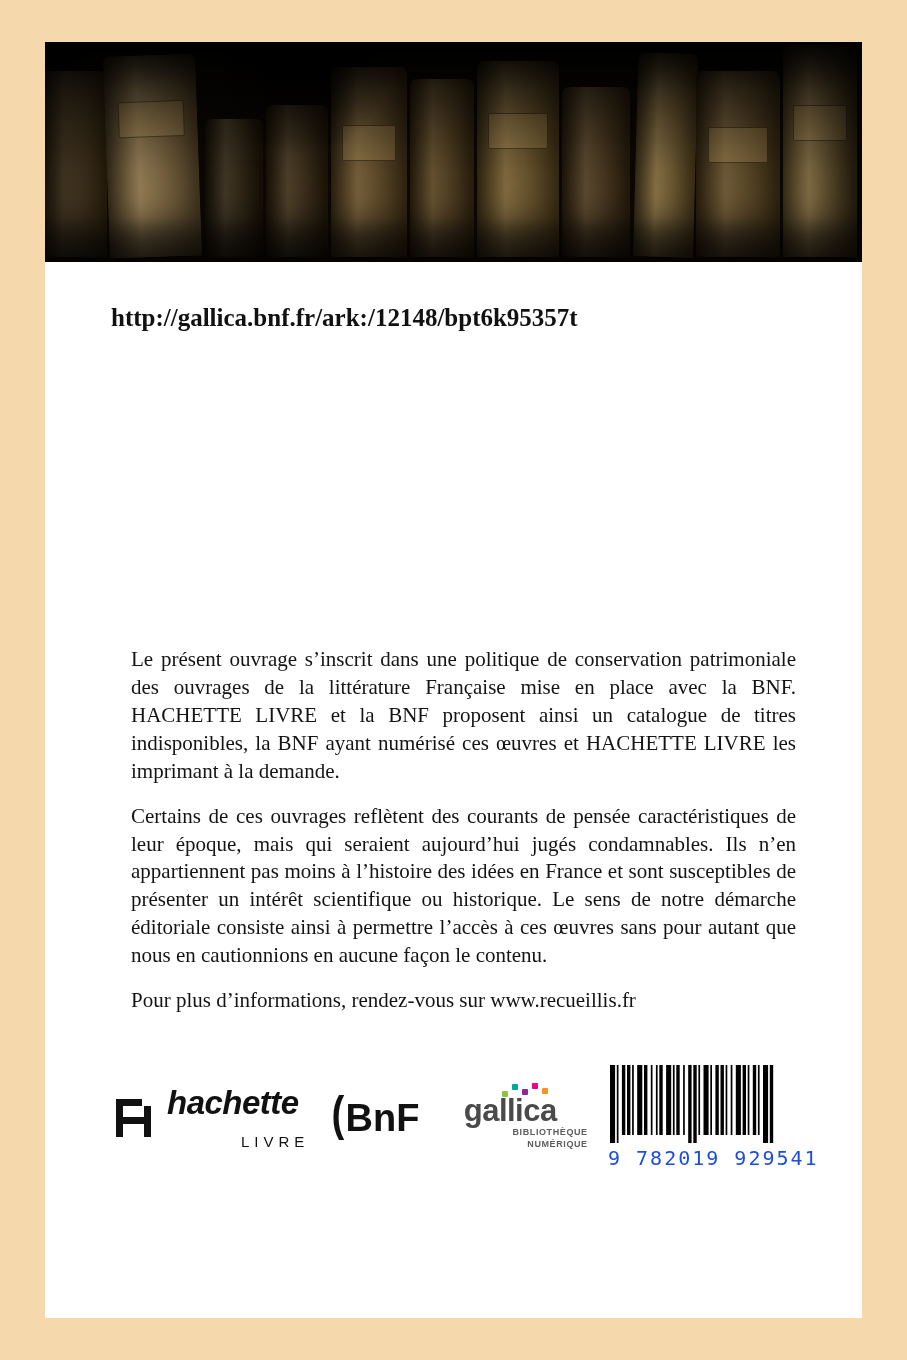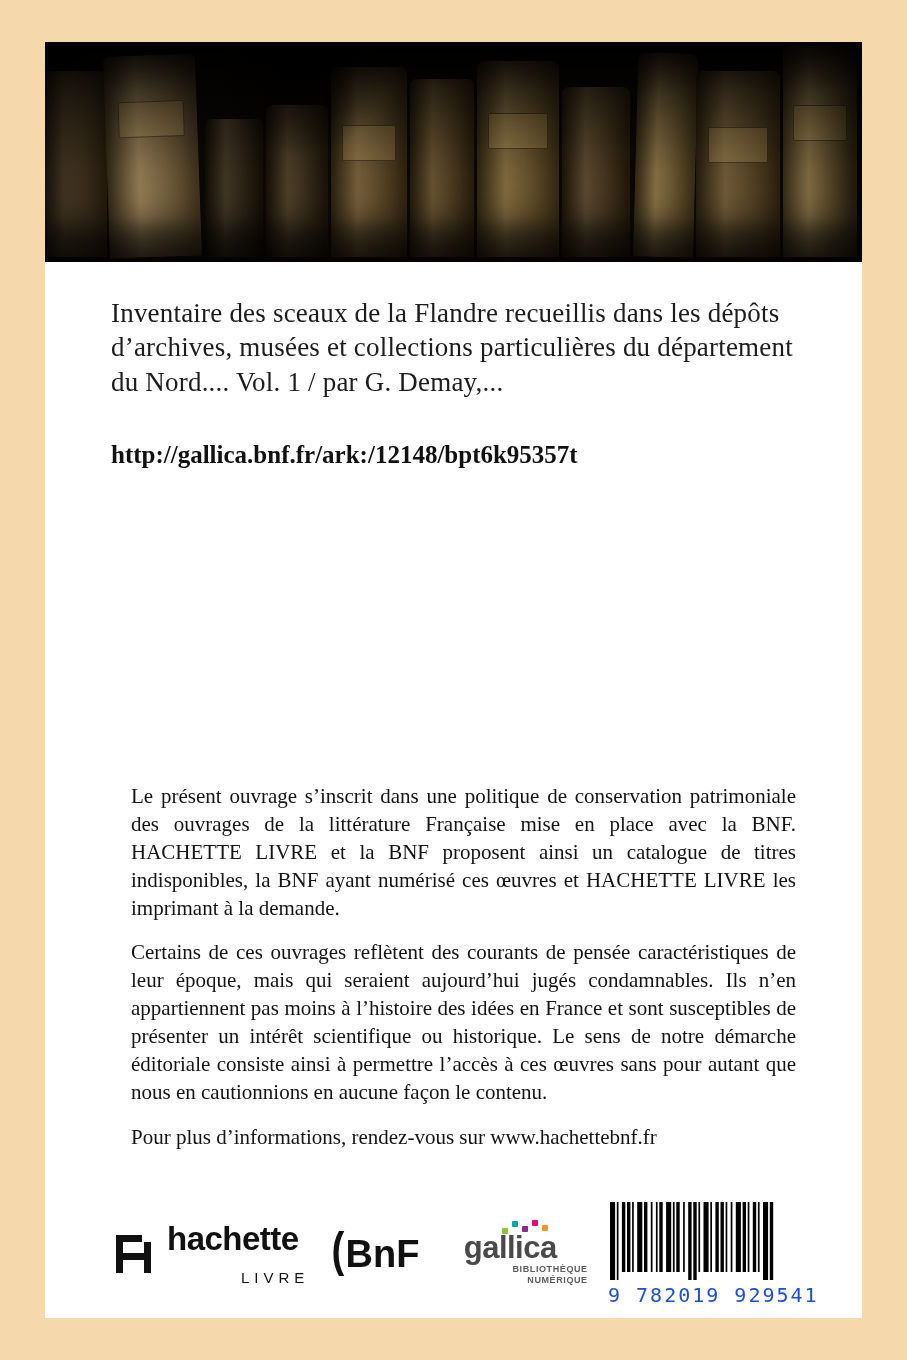--- a/index.html
+++ b/index.html
@@ -78,21 +78,21 @@
   
   .logos {
     margin-top: 50px;
     display: flex;
     align-items: center;
     justify-content: space-between;
     padding: 0 2px;
   }
   .hachette { display: flex; align-items: center; gap: 10px; font-family: "Liberation Sans", sans-serif; color: #111; }
   .h-icon svg { display: block; }
-  .h-name { font-size: 33px; font-weight: 700; letter-spacing: -0.5px; line-height: 1; }
+  .h-name { font-size: 33px; font-weight: 700; letter-spacing: -0.5px; line-height: 1; font-style: italic; }
   .h-sub  { font-size: 15px; letter-spacing: 5px; margin-left: 74px; margin-top: 14px; }
   .bnf { display: flex; align-items: center; font-family: "Liberation Sans", sans-serif; color: #111; }
   .bnf-paren { font-size: 48px; font-weight: 700; line-height: 1; transform: translateY(-4px) scaleX(0.8); }
   .bnf-name  { font-size: 38px; font-weight: 700; line-height: 1; text-align: right; }
   .gallica { position: relative; font-family: "Liberation Sans", sans-serif; width: 124px; padding-top: 10px; margin-left: 24px; }
   .g-name { font-size: 31px; font-weight: 700; color: #4a4a4a; letter-spacing: -0.5px; line-height: 1; }
   .g-dots { position: absolute; top: 2px; left: 38px; width: 50px; height: 10px; }
   .g-dot  { position: absolute; width: 6px; height: 6px; border-radius: 1px; }
   .g-sub  { font-size: 9px; font-weight: 700; color: #5d5d5d; letter-spacing: 0.6px; line-height: 1.3; text-align: right; margin-top: 1px; }
   .barcode { width: 186px; text-align: center; }
@@ -133,27 +133,26 @@
         <div class="label" style="top:56px"></div>
       </div>
       <div class="spine" style="width:74px;height:212px;background-color:#97793f">
         <div class="label" style="top:60px"></div>
       </div>
     </div>
     <div class="photo-overlay"></div>
   </div>
 
   <div class="content">
-    <div class="title">Inventaire des sceaux de la Flandre recueillis dans les dépôts d’archives, musées et collections particulières du département du Nord.... Vol. 1 / par G. Demay,...</div>
     <div class="url">http://gallica.bnf.fr/ark:/12148/bpt6k95357t</div>
 
     <div class="paras">
       <p class="para">Le présent ouvrage s’inscrit dans une politique de conservation patrimoniale des ouvrages de la littérature Française mise en place avec la BNF. HACHETTE LIVRE et la BNF proposent ainsi un catalogue de titres indisponibles, la BNF ayant numérisé ces œuvres et HACHETTE LIVRE les imprimant à la demande.</p>
       <p class="para">Certains de ces ouvrages reflètent des courants de pensée caractéristiques de leur époque, mais qui seraient aujourd’hui jugés condamnables. Ils n’en appartiennent pas moins à l’histoire des idées en France et sont susceptibles de présenter un intérêt scientifique ou historique. Le sens de notre démarche éditoriale consiste ainsi à permettre l’accès à ces œuvres sans pour autant que nous en cautionnions en aucune façon le contenu.</p>
-      <p class="para last">Pour plus d’informations, rendez-vous sur www.hachettebnf.fr</p>
+      <p class="para last">Pour plus d’informations, rendez-vous sur www.recueillis.fr</p>
     </div>
 
     <div class="logos">
 
       <div class="hachette">
         <span class="h-icon">
           <svg width="44" height="44" viewBox="0 0 44 44">
             <rect x="3" y="3" width="26" height="7" fill="#111"></rect>
             <rect x="3" y="3" width="7" height="38" fill="#111"></rect>
             <rect x="31" y="10" width="7" height="31" fill="#111"></rect>

